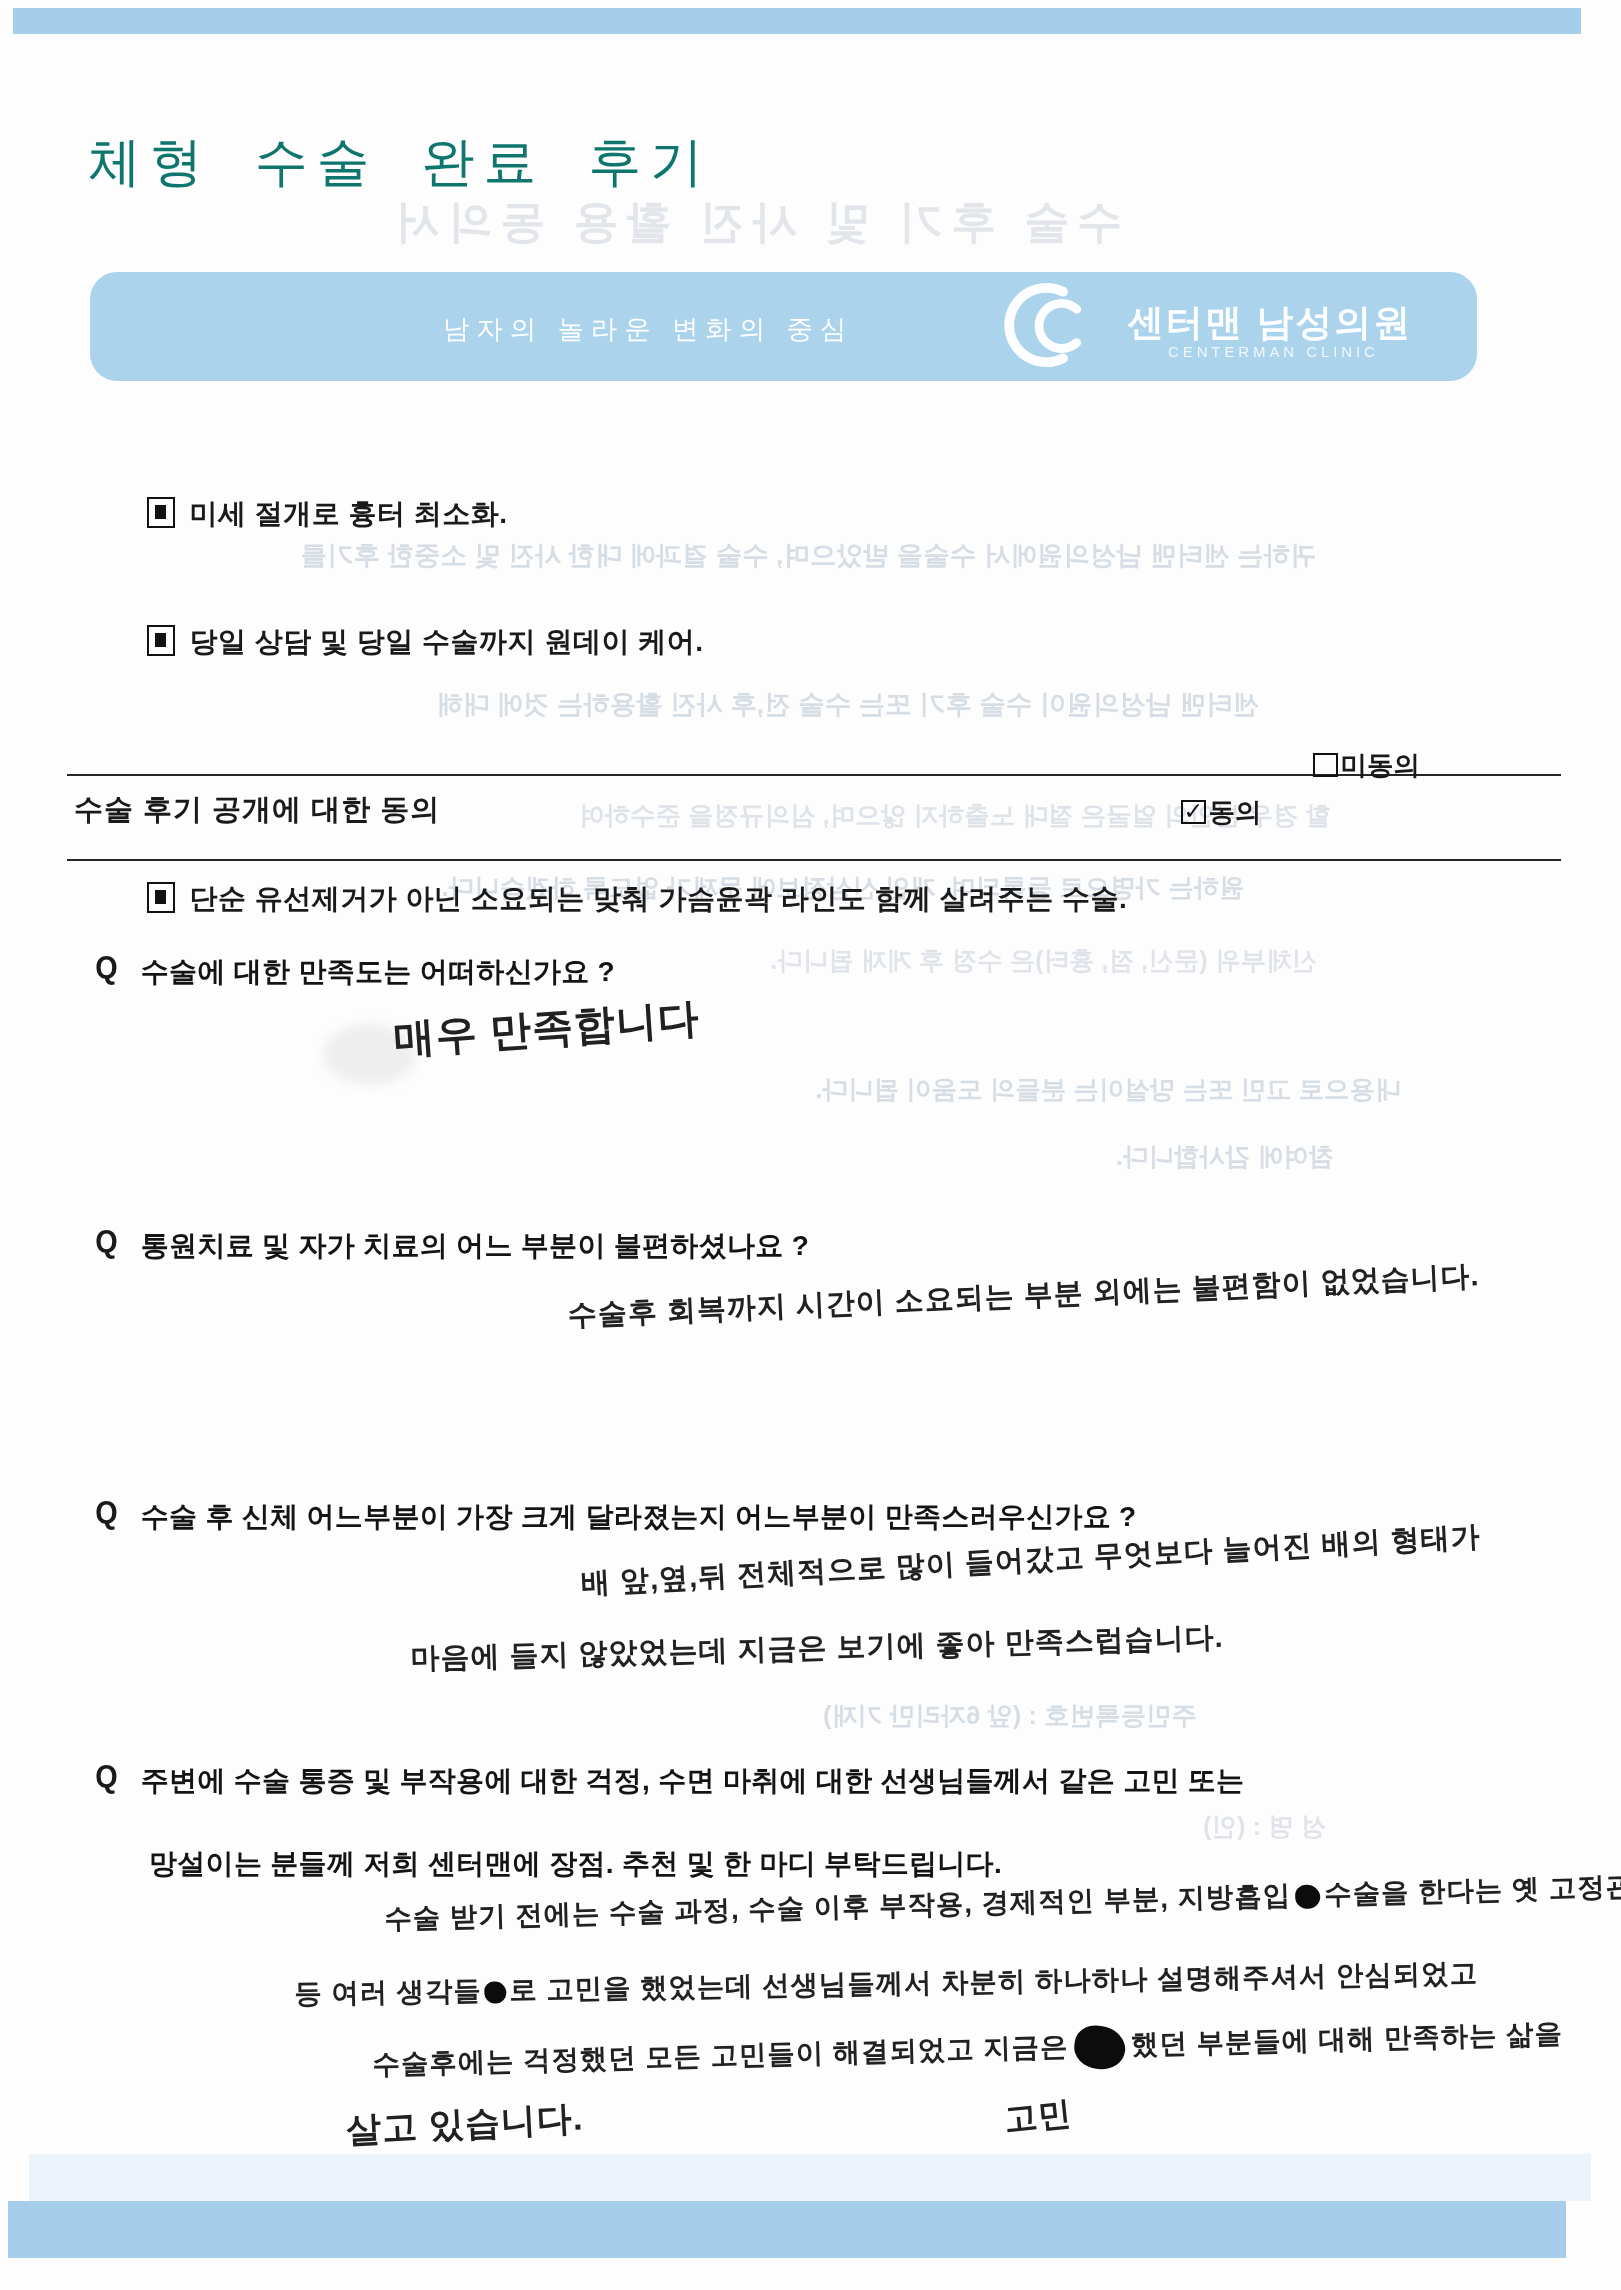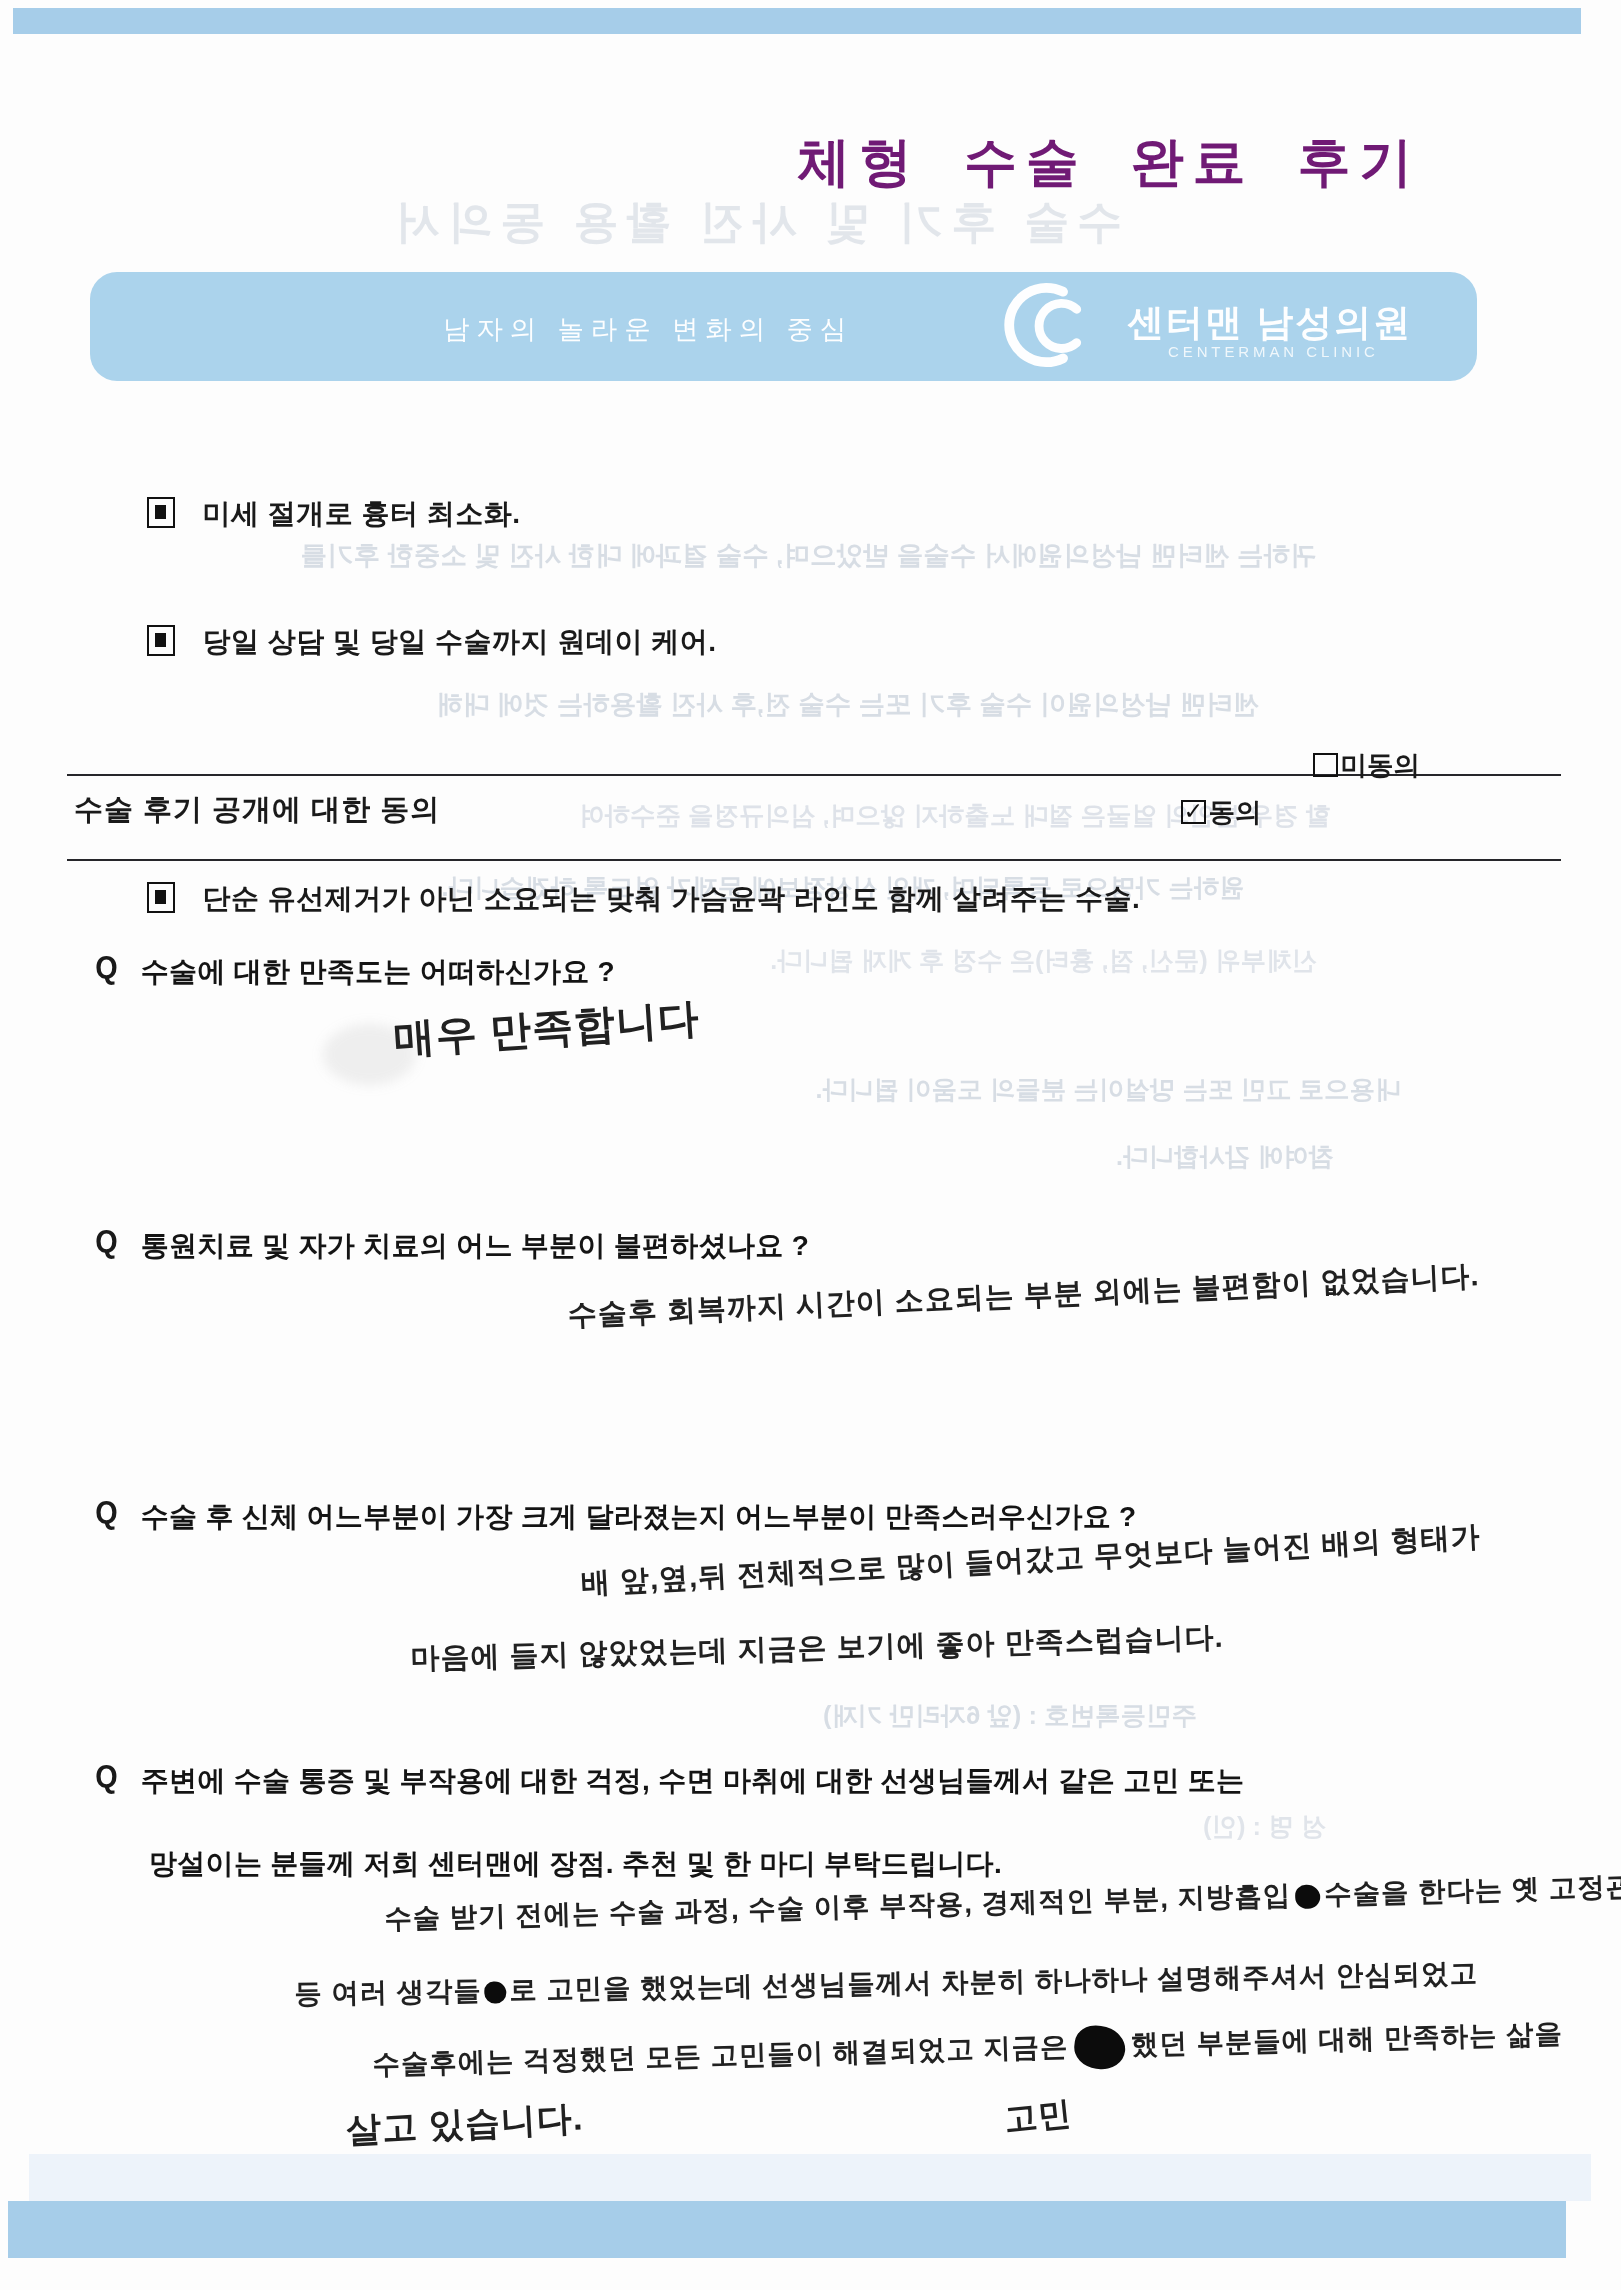--- a/index.html
+++ b/index.html
@@ -8,28 +8,28 @@
     background:#fdfdfd;overflow:hidden;
     font-family:"Liberation Sans","DejaVu Sans",sans-serif;
     color:#1a1a1a;
   }
   .abs{position:absolute;}
   .bar{background:#a6cde9;}
   .pale-bar{background:#edf3fa;}
   .banner{background:#abd3ec;}
   .banner-text{color:rgba(255,255,255,0.97);}
   .title{
-    font-size:53px;font-weight:700;letter-spacing:8.8px;word-spacing:19.6px;
-    color:#701a75;text-align:right;white-space:nowrap;
+    font-size:53px;font-weight:400;letter-spacing:8.8px;word-spacing:19.6px;
+    color:#0f766e;text-align:left;white-space:nowrap;
   }
   .ghost{
     transform:scaleX(-1);color:#8fa0b6;opacity:0.34;font-weight:600;
     white-space:nowrap;pointer-events:none;
   }
-  .feature{display:flex;align-items:flex-start;gap:28px;font-size:28px;font-weight:700;letter-spacing:0.5px;white-space:nowrap;}
+  .feature{display:flex;align-items:flex-start;gap:15px;font-size:28px;font-weight:700;letter-spacing:0.5px;white-space:nowrap;}
   .bullet{
     width:23.5px;height:26.5px;border:2.9px solid #111;margin-top:2px;
     display:flex;align-items:center;justify-content:center;flex:0 0 auto;
   }
   .bullet-inner{width:10.8px;height:13.7px;background:#111;}
   .rule{background:#26262a;height:2px;}
   .consent-label{font-size:29px;font-weight:700;letter-spacing:1px;white-space:nowrap;}
   .opt{display:flex;align-items:center;gap:2.9px;font-size:26.5px;font-weight:700;white-space:nowrap;}
   .cbox{
     width:24.5px;height:24.5px;border:2.9px solid #111;box-sizing:border-box;

